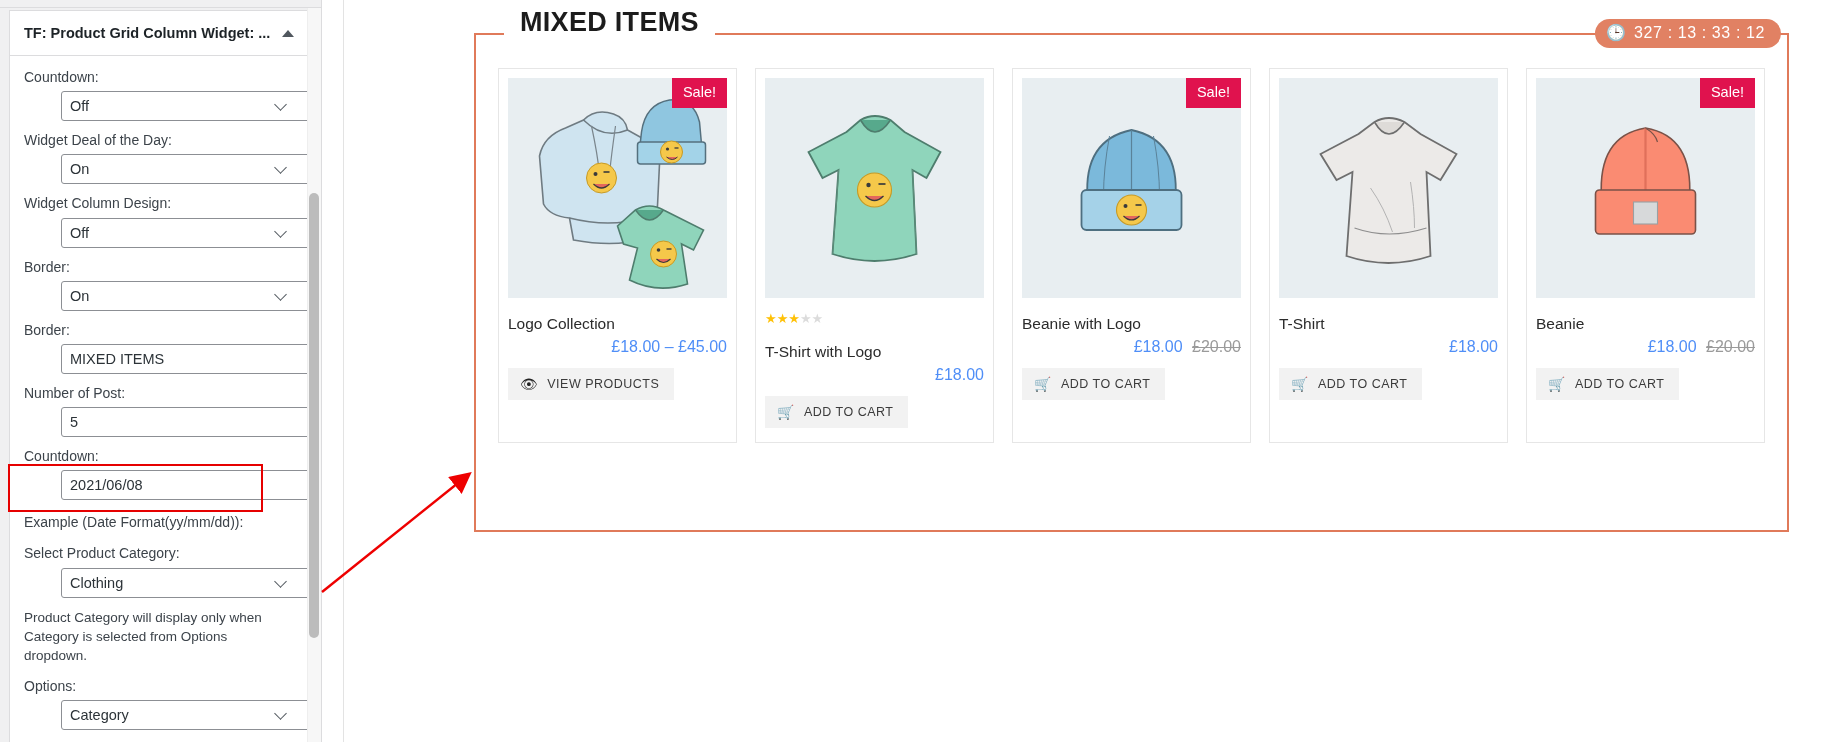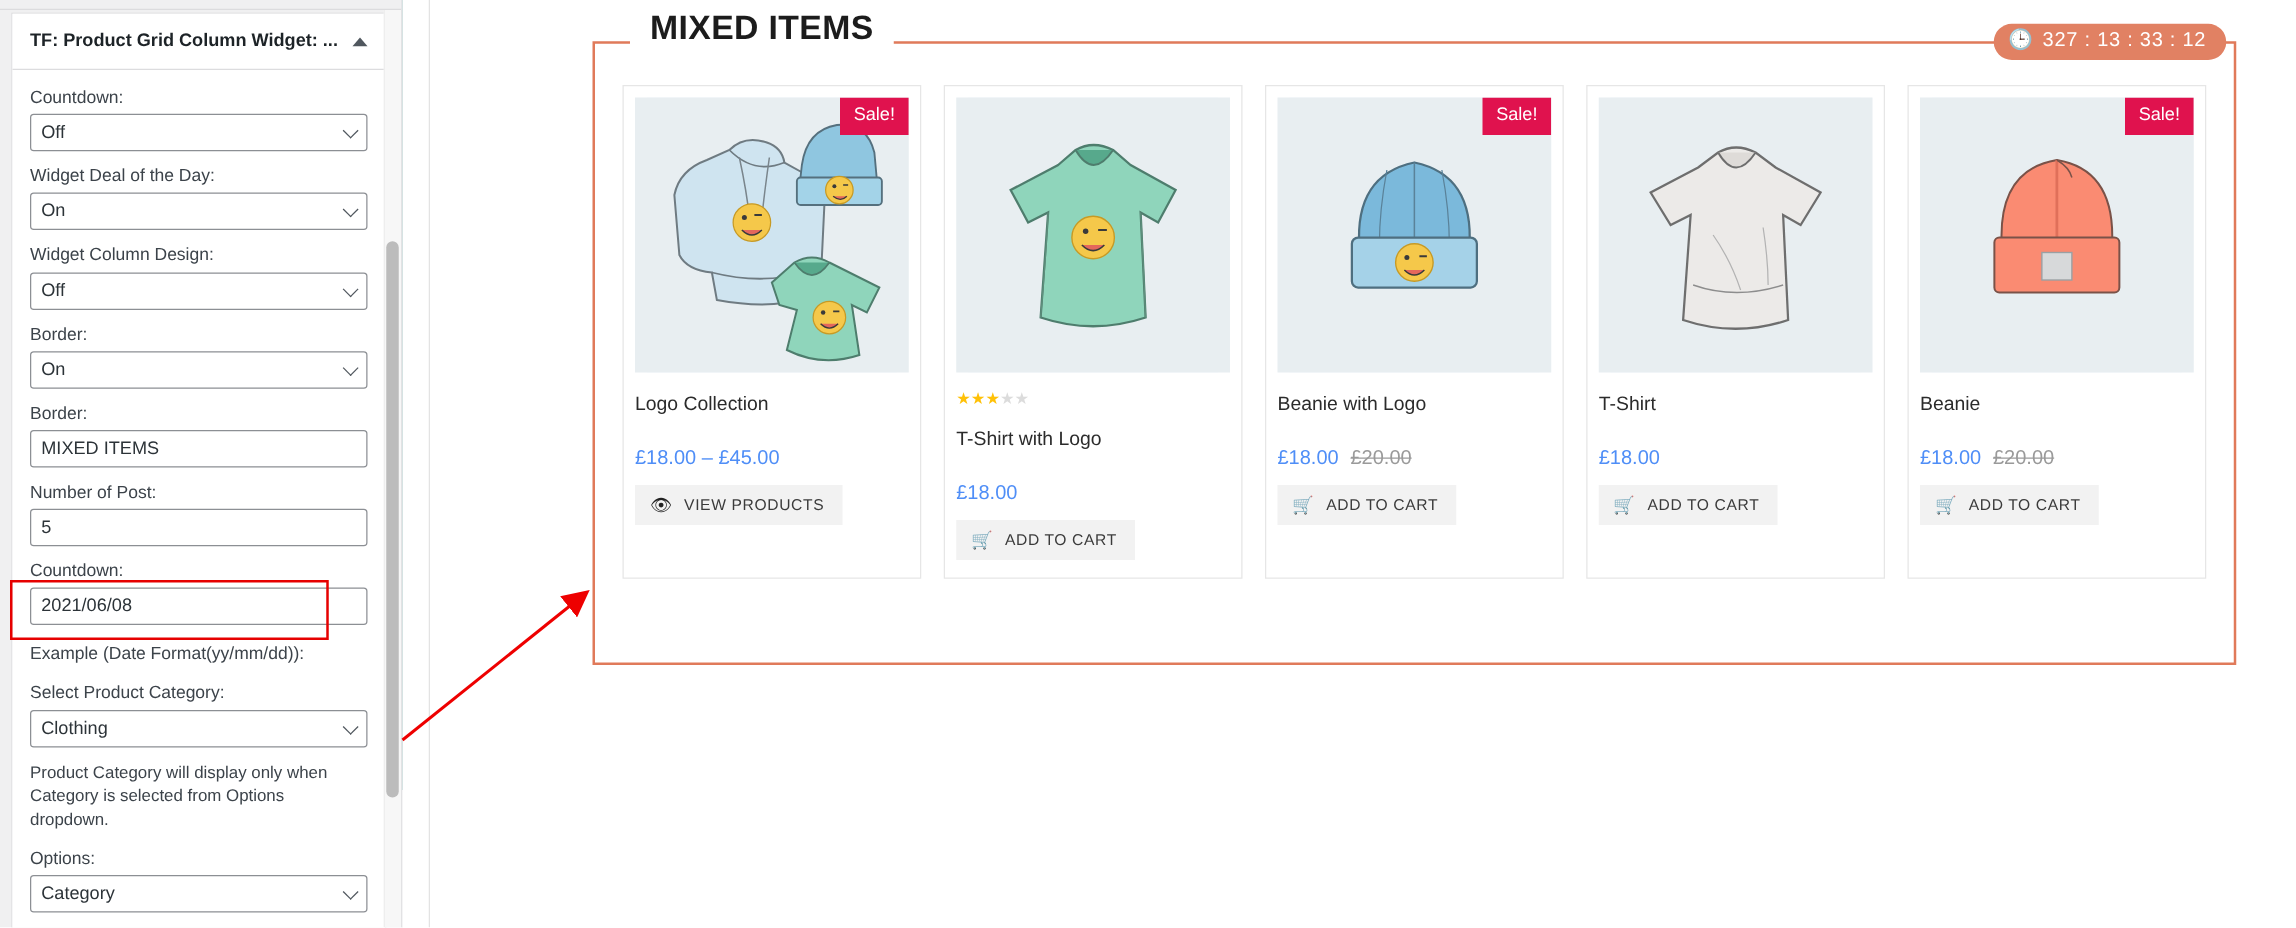--- a/index.html
+++ b/index.html
@@ -4,21 +4,21 @@
 <style>
   * { box-sizing: border-box; }
   html, body {
     margin: 0; padding: 0;
     width: 1837px; height: 742px;
     background: #ffffff;
     font-family: "Liberation Sans", sans-serif;
     overflow: hidden;
   }
 
-  .screen { position: relative; width: 1837px; height: 632px; background: #0f766e; }
+  .screen { position: relative; width: 1837px; height: 632px; background: #f97316; }
 
   
   .sidebar {
     position: absolute; left: 0; top: 0;
     width: 322px; height: 742px;
     background: #f0f0f1;
     border-right: 1px solid #dcdcde;
     overflow: hidden;
   }
   .sidebar-topstrip {
@@ -59,20 +59,21 @@
   }
   .ctl select, .ctl input[type=text] {
     width: 100%; height: 30px;
     font-size: 14.5px; color: #2c3338;
     font-family: "Liberation Sans", sans-serif;
     padding: 0 26px 0 8px;
     border: 1px solid #8c8f94; border-radius: 3px;
     background: #fff;
     -webkit-appearance: none; appearance: none;
     outline: none;
+    margin-left: 37px;
   }
   .ctl input[type=text] { padding-right: 8px; }
   .ctl .chev {
     position: absolute; right: 9px; top: 9px;
     width: 9px; height: 9px;
     border-right: 1.6px solid #50575e;
     border-bottom: 1.6px solid #50575e;
     transform: rotate(45deg);
     pointer-events: none;
   }
@@ -180,21 +181,21 @@
   }
   .stars .dim { color: #dcdcdc; }
 
   .pname {
     font-size: 15.5px; color: #2b2b2b; line-height: 1.3;
     margin: 16px 0 0 0;
   }
   .pname.has-stars { margin-top: 18px; }
 
   .price {
-    font-size: 16px; color: #4f8ef7; margin: 24px 0 0 0; white-space: nowrap;
+    font-size: 16px; color: #4f8ef7; margin: 4px 0 0 0; white-space: nowrap; text-align: right;
   }
   .price .old { color: #9a9a9a; text-decoration: line-through; margin-left: 5px; }
   .price .dash { color: #4f8ef7; }
 
   .btn {
     display: inline-flex; align-items: center; gap: 9px;
     margin: 12px 0 14px 0;
     background: #f2f2f2;
     color: #3b3b3b;
     border: none;

